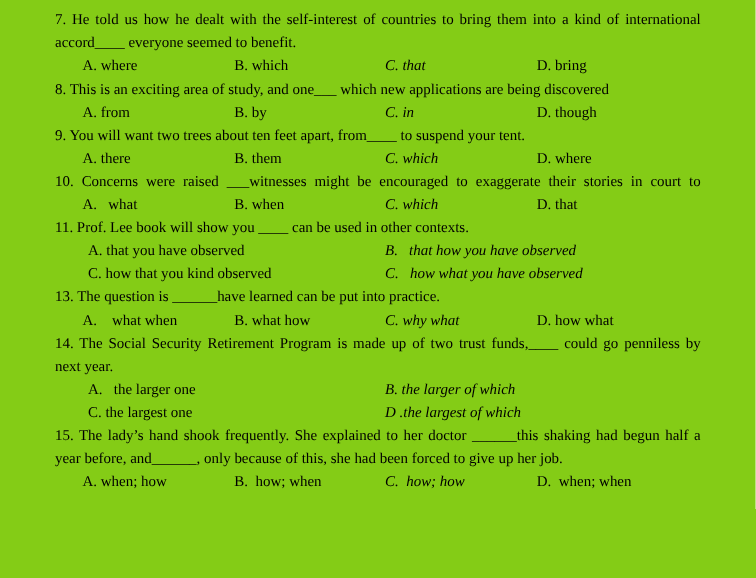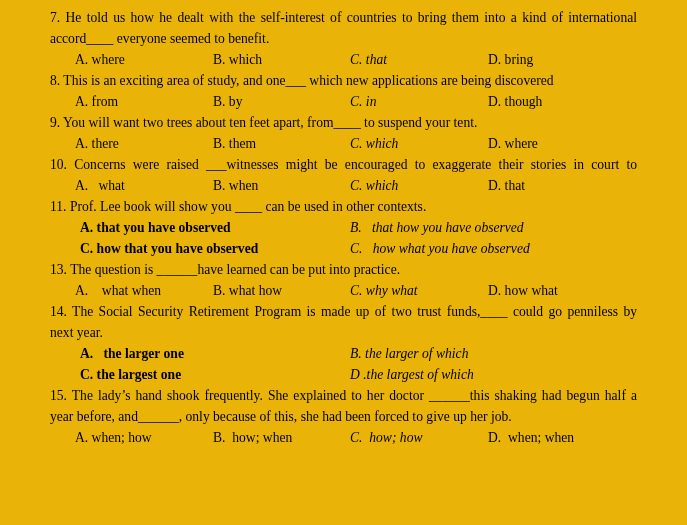--- a/index.html
+++ b/index.html
@@ -7,40 +7,40 @@
   body {
     width: 687px; height: 525px;
     font-family: "Liberation Serif", "DejaVu Serif", serif;
     font-size: 13.6px;
     color: #000000;
     overflow: hidden;
   }
   .page {
     width: 687px; height: 525px;
     padding: 7px 50px 0 50px;
-    background: #eab308;
+    background: #84cc16;
     overflow: hidden;
   }
   .line {
     height: 21px; line-height: 21px;
     white-space: nowrap; overflow: hidden;
   }
   .just {
     white-space: normal;
     text-align: justify;
     text-align-last: justify;
     text-justify: inter-word;
   }
   .optrow { position: relative; height: 21px; line-height: 21px; }
   .opt { position: absolute; top: 0; white-space: pre; }
   .c0 { left: 25px; }
   .c1 { left: 163px; }
   .c2 { left: 300px; font-style: italic; }
   .c3 { left: 438px; }
-  .ind .c0 { left: 30px; font-weight: bold; }
+  .ind .c0 { left: 30px; }
 </style>
 </head>
 <body>
 
 <div class="page">
 
   <div>
     <div class="line just">7. He told us how he dealt with the self-interest of countries to bring them into a kind of international</div>
     <div class="line">accord____ everyone seemed to benefit.</div>
     <div class="optrow">
@@ -81,21 +81,21 @@
     </div>
   </div>
 
   <div>
     <div class="line">11. Prof. Lee book will show you ____ can be used in other contexts.</div>
     <div class="optrow ind">
       <span class="opt c0">A. that you have observed</span>
       <span class="opt c2">B.   that how you have observed</span>
     </div>
     <div class="optrow ind">
-      <span class="opt c0">C. how that you have observed</span>
+      <span class="opt c0">C. how that you kind observed</span>
       <span class="opt c2">C.   how what you have observed</span>
     </div>
   </div>
 
 
   <div>
     <div class="line">13. The question is ______have learned can be put into practice.</div>
     <div class="optrow">
       <span class="opt c0">A.    what when</span>
       <span class="opt c1">B. what how</span>

